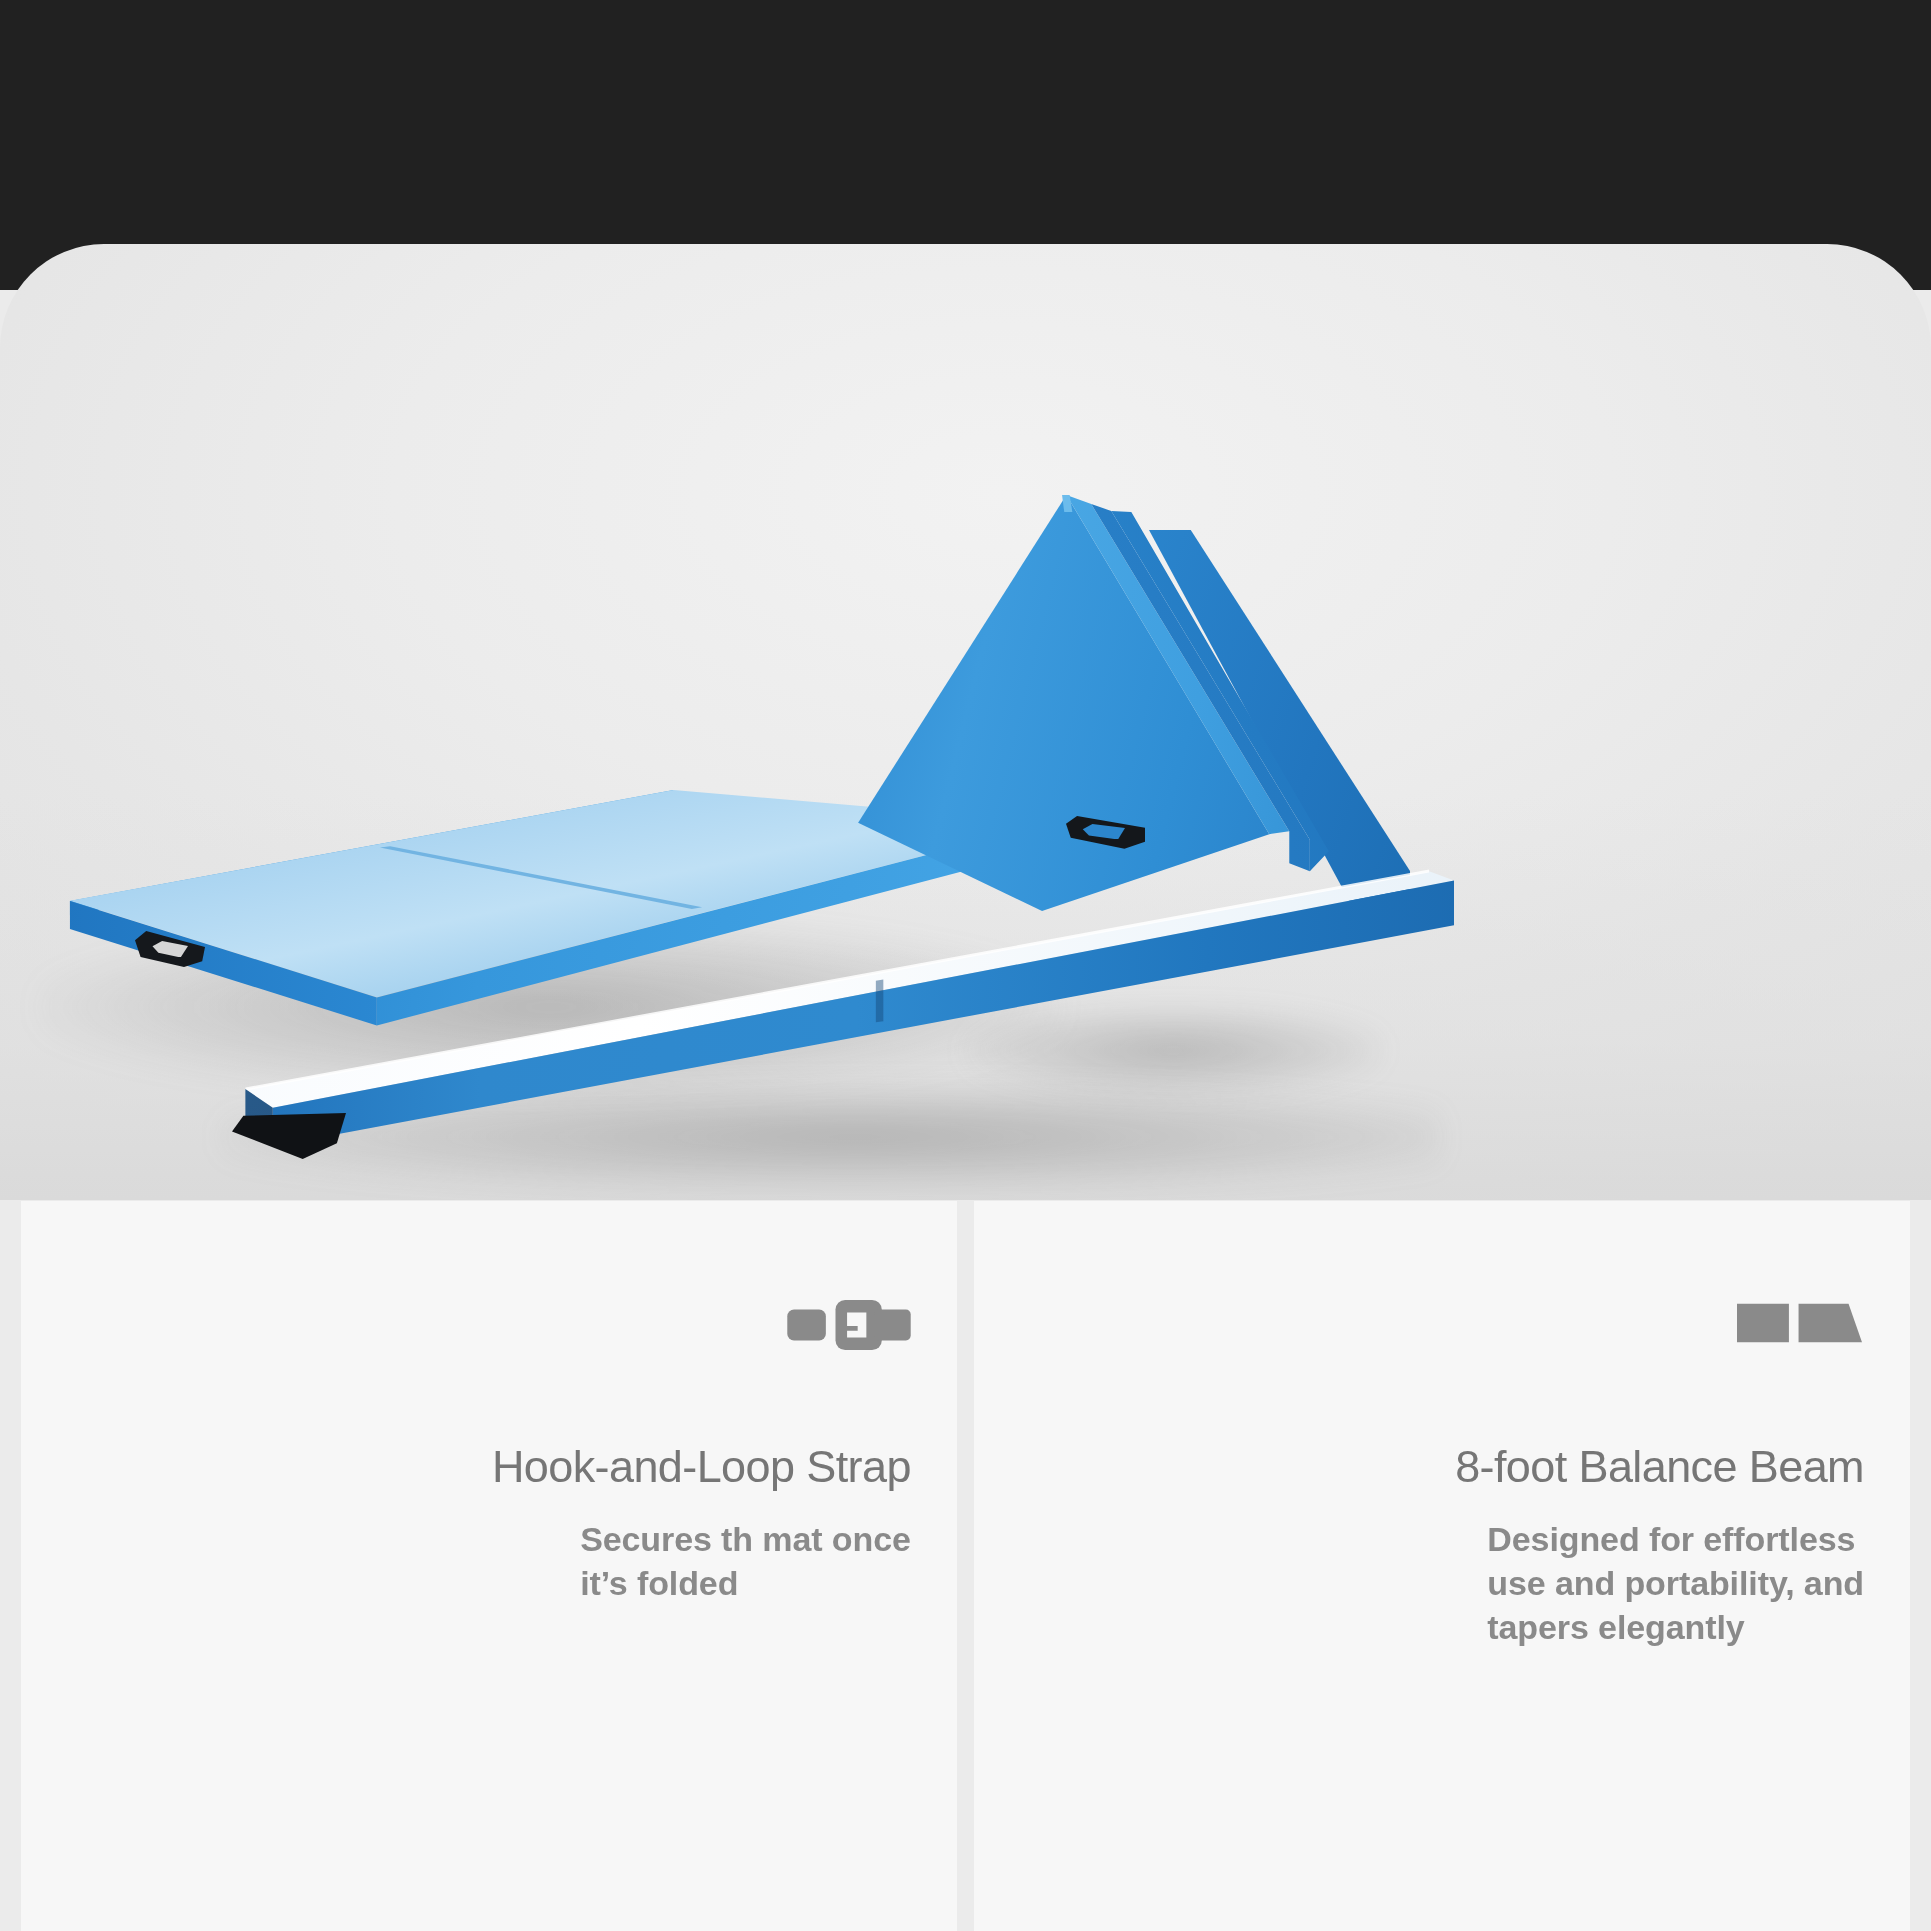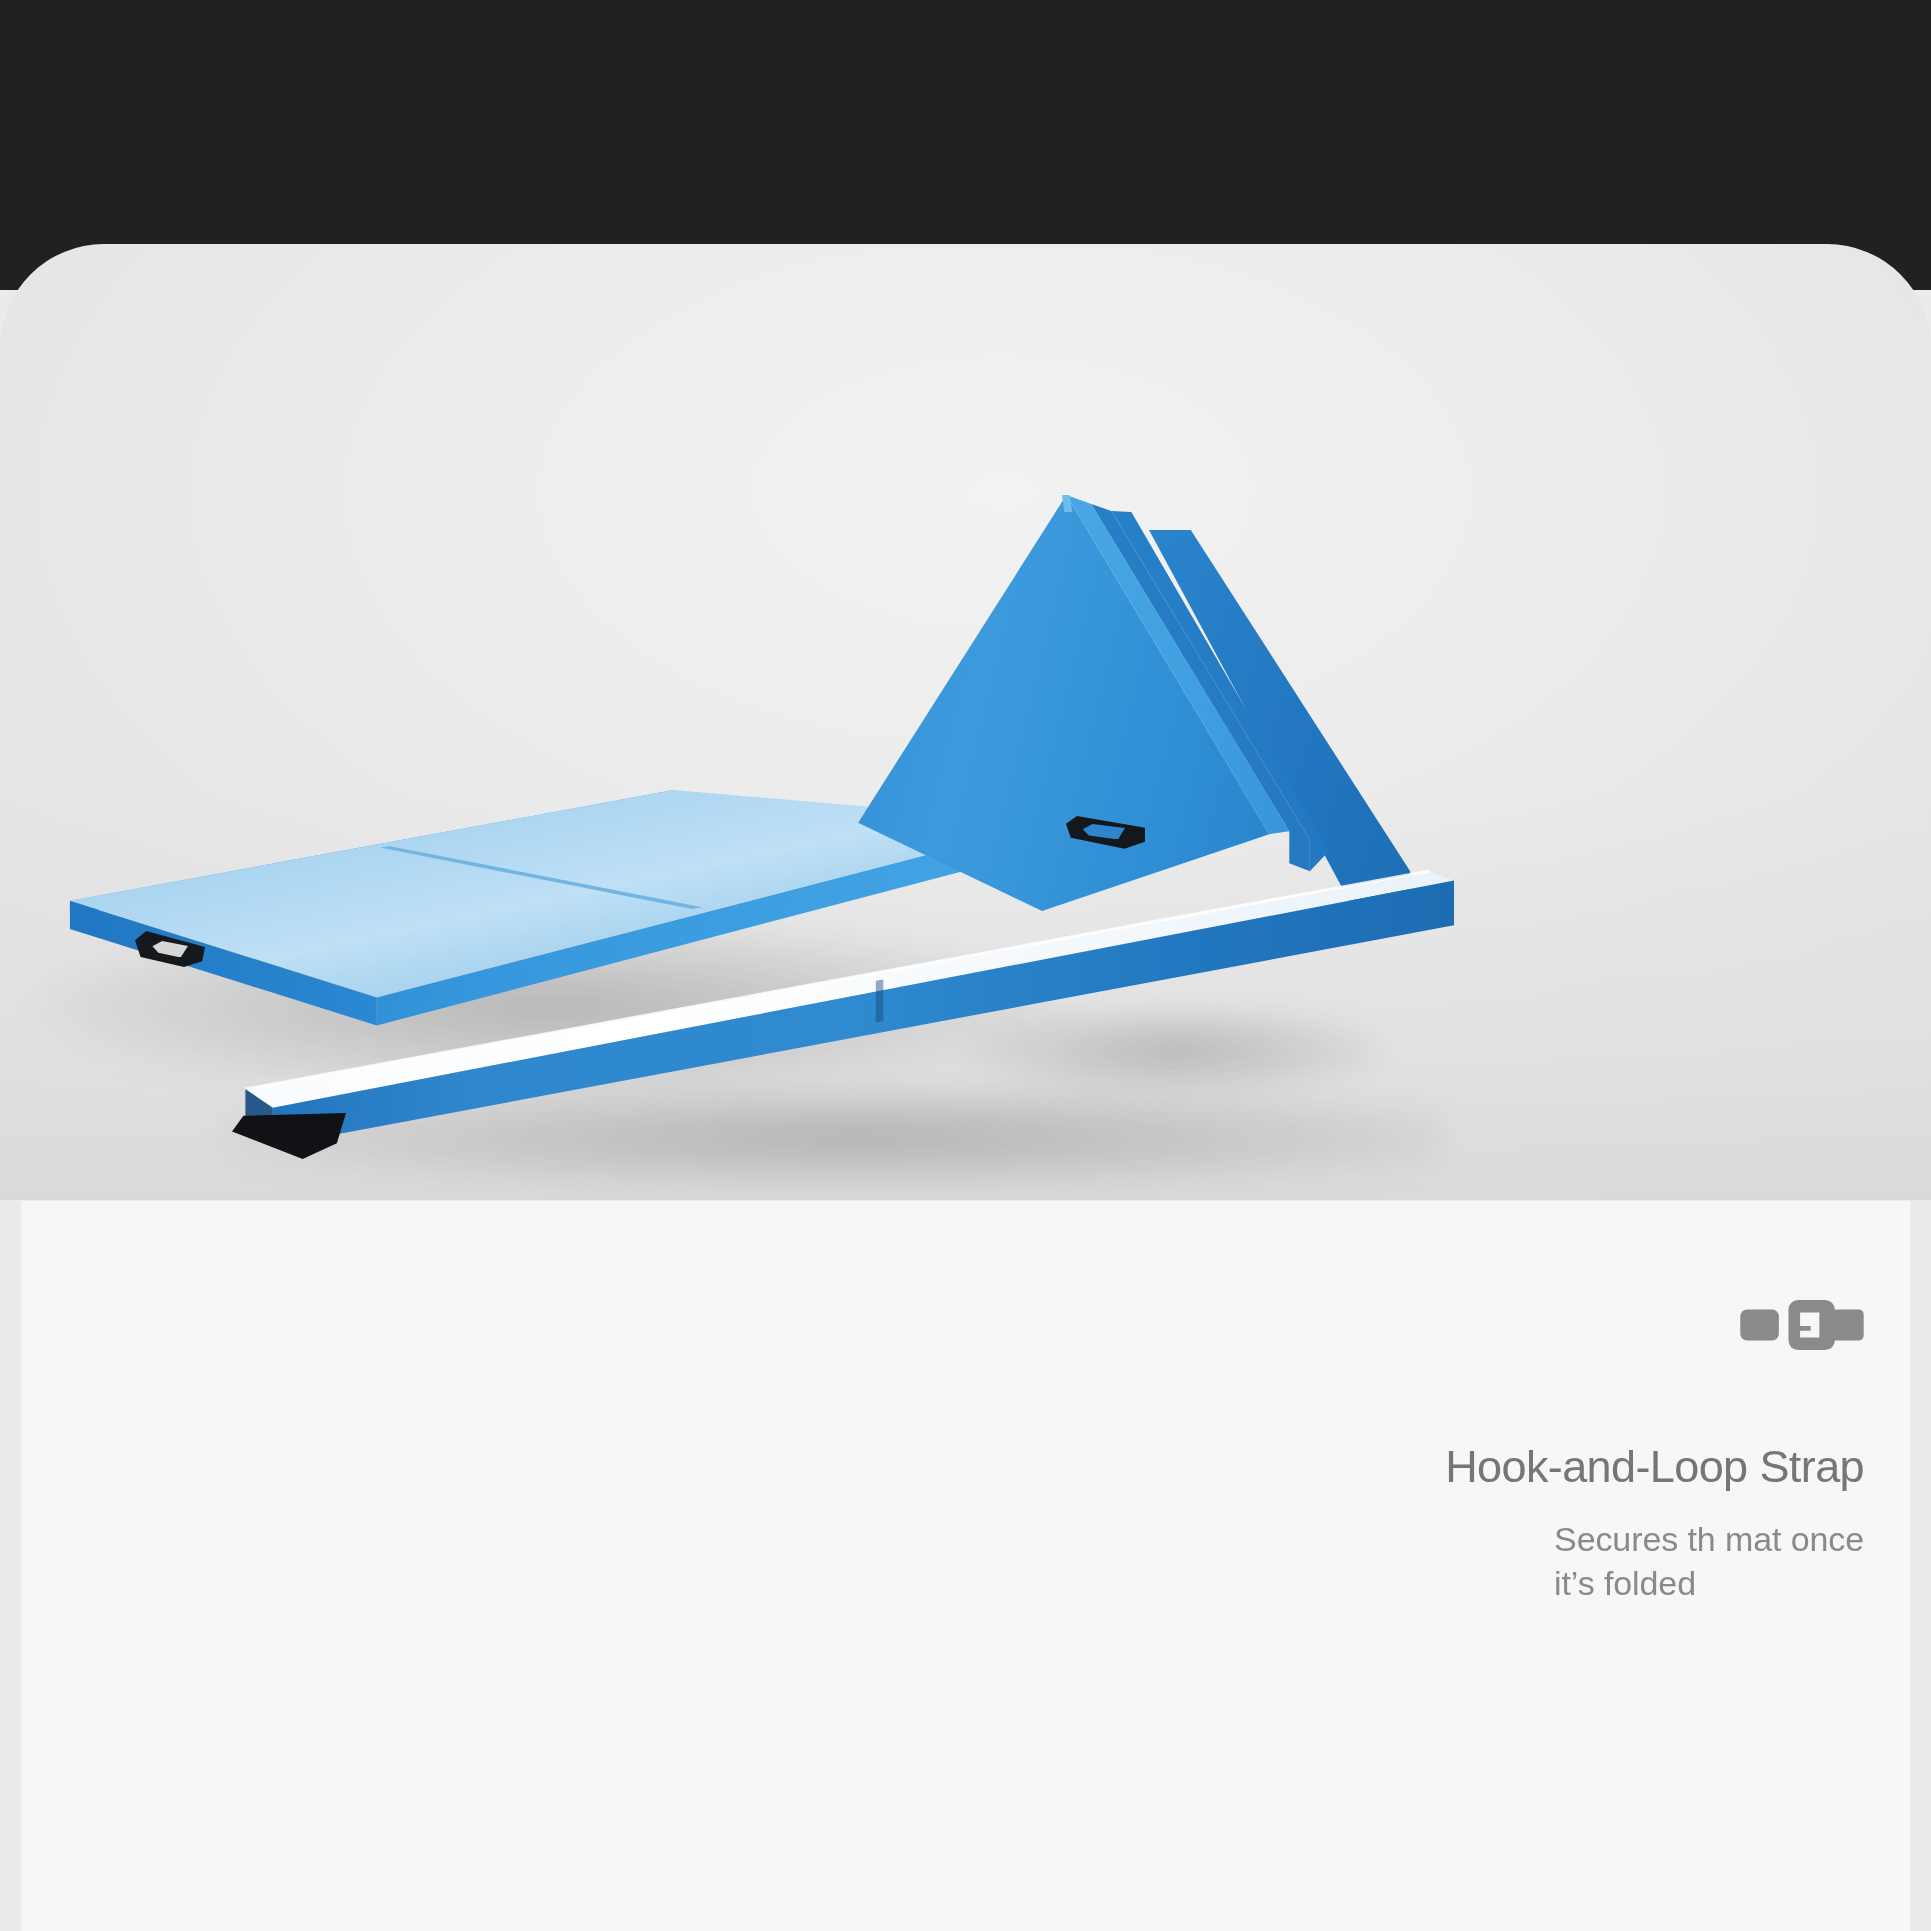--- a/index.html
+++ b/index.html
@@ -183,21 +183,21 @@
   .feature-card{
     flex:1 1 0; background:#f7f7f7; padding:97px 46px 0 46px;
     display:flex; flex-direction:column;align-items:flex-end;
   }
   .feature-icon{ height:70px; margin-bottom:75px; display:flex; align-items:flex-start; }
   .feature-title{
     font-size:45px; font-weight:400; color:#767676;
     letter-spacing:-0.6px; line-height:1.08; margin-bottom:25px;
   }
   .feature-desc{
-    font-size:34px; font-weight:400; color:#8a8a8a;
+    font-size:34px; font-weight:700; color:#8a8a8a;
     letter-spacing:-0.1px; line-height:1.30; white-space:pre-line;
   }
 </style>
 </head>
 <body>
 
 <div id="header-bar"></div>
 <div id="product-title">Foldable Gymnastics Mat</div>
 <div id="product-subtitle">WITH SECTIONAL FLOOR BALANCE BEAM</div>
 
@@ -241,16 +241,28 @@
         <rect x="50" y="2" width="48" height="52" rx="10" fill="#8a8a8a"></rect>
         <rect x="90" y="12" width="38" height="32" rx="5" fill="#8a8a8a"></rect>
         <path d="M62 15 h20 v26 h-20 v-7 h11 v-5 h-11 z" fill="#f7f7f7"></path>
       </svg>
     </div>
     <div class="feature-title">Hook-and-Loop Strap</div>
     <div class="feature-desc">Secures th mat once
 it’s folded</div>
   </div>
 
+  <div class="feature-card">
+    <div class="feature-icon">
+      <svg width="129" height="50" viewBox="0 0 134 52" aria-hidden="true">
+        <path d="M2 6 L56 6 L56 46 L2 46 Z" fill="#8a8a8a"></path>
+        <path d="M66 6 L118 6 L132 46 L66 46 Z" fill="#8a8a8a"></path>
+      </svg>
+    </div>
+    <div class="feature-title">8-foot Balance Beam</div>
+    <div class="feature-desc">Designed for effortless
+use and portability, and
+tapers elegantly</div>
+  </div>
 
 
 </div>
 
 
 </body></html>

